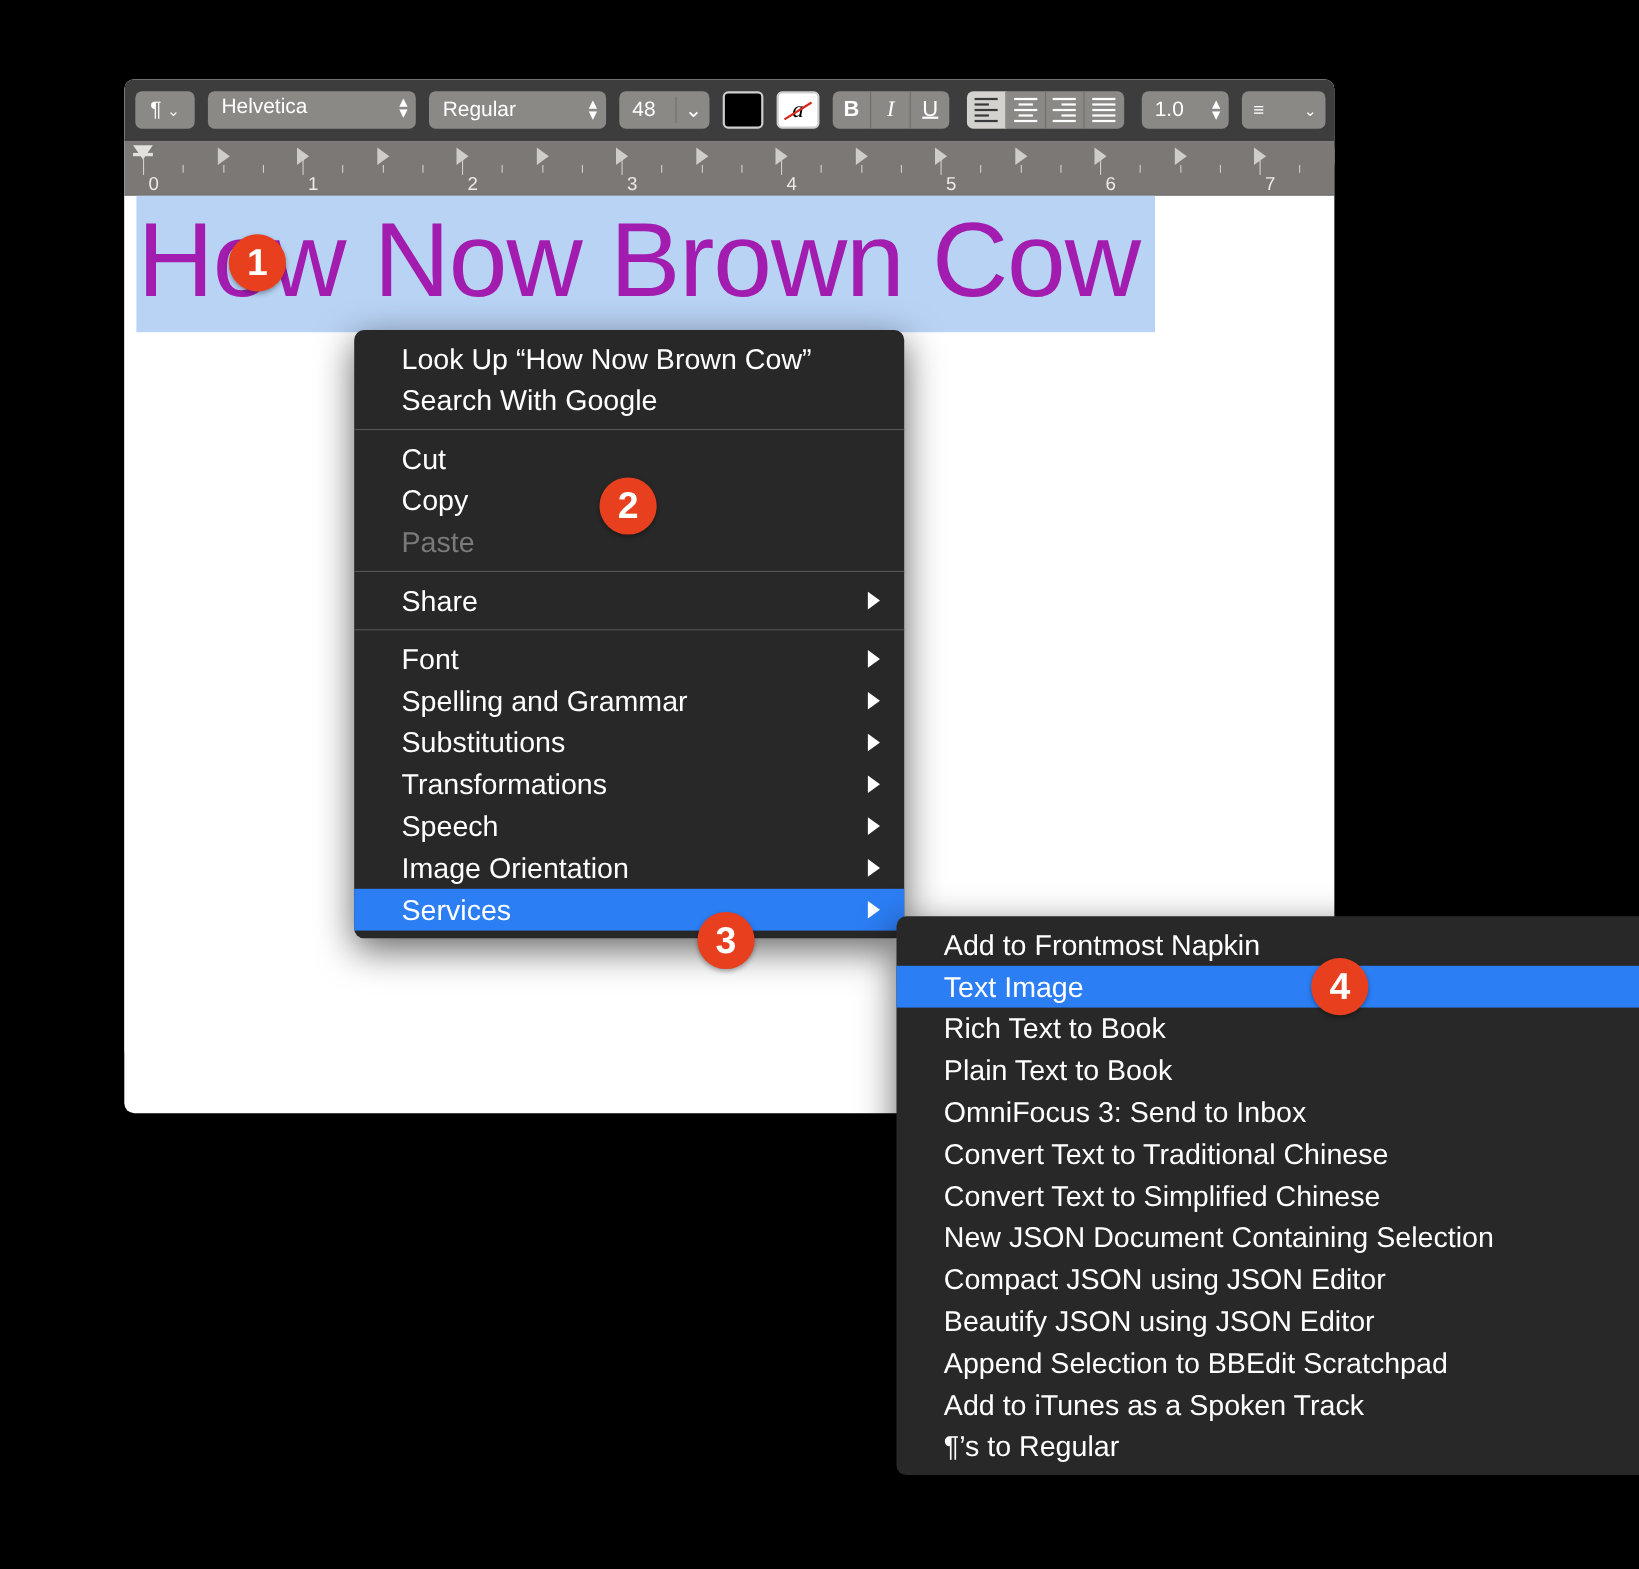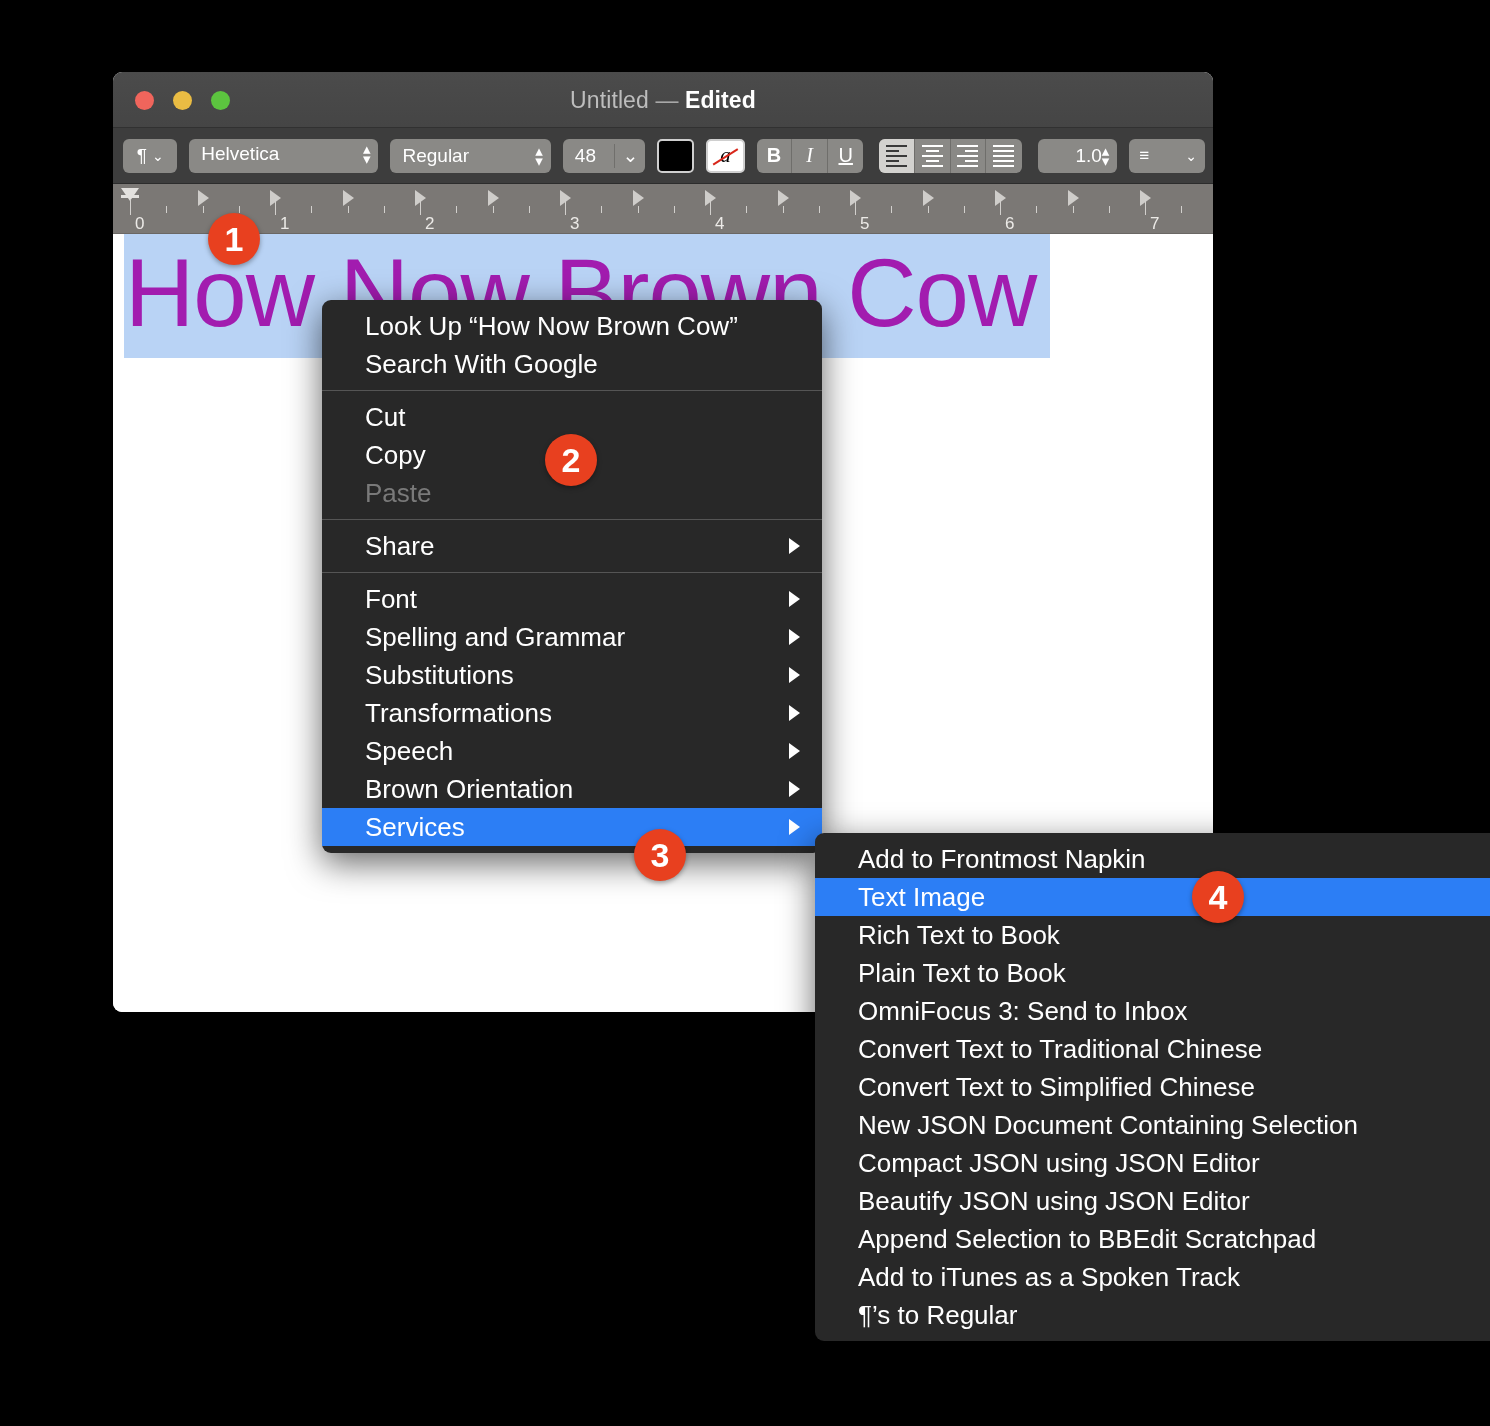--- a/index.html
+++ b/index.html
@@ -49,21 +49,21 @@
     height: 34px; display: flex; align-items: center;
     color: #fff; font-size: 19px;
   }
   .ctl.pilcrow { width: 56px; justify-content: center; gap: 5px; padding: 0 6px; }
   .ctl.font { width: 196px; padding: 0 8px 4px 12px; justify-content: space-between; }
   .ctl.style { width: 166px; padding: 0 8px 0 12px; justify-content: space-between; }
   .ctl.size { width: 86px; padding: 0; }
   .ctl.size .val { flex: 1; padding-left: 12px; }
   .ctl.size .sep { width: 1px; height: 24px; background: #706f6c; }
   .ctl.size .chev { width: 30px; text-align: center; }
-  .ctl.spacing { width: 82px; padding: 0 8px 0 12px; justify-content: flex-end; }
+  .ctl.spacing { width: 82px; padding: 0 8px 0 12px; justify-content: space-between; }
   .ctl.list { width: 78px; padding: 0 8px 0 10px; justify-content: space-between; }
 
   .stepper { display: inline-flex; flex-direction: column; line-height: .62; font-size: 15px; color: #fff; }
   .chevd { font-size: 14px; color: #fff; }
 
   .swatch {
     width: 38px; height: 34px; background: #000;
     border: 2px solid #cfcfcf; border-radius: 5px;
   }
   .abtn {
@@ -166,32 +166,20 @@
     z-index: 50;
   }
 </style>
 </head>
 <body>
 
 <div id="root">
 
   <div class="window">
 
-    <div class="titlebar">
-      <div class="traffic">
-        <div class="light close"></div>
-        <div class="light min"></div>
-        <div class="light max"></div>
-      </div>
-      <div class="title">
-        <span>Untitled</span>
-        <span class="dash">—</span>
-        <span class="edited">Edited</span>
-      </div>
-    </div>
 
     <div class="toolbar">
 
       <div class="ctl pilcrow">
         <span>¶</span>
         <span class="chevd">⌄</span>
       </div>
 
       <div class="ctl font">
         <span>Helvetica</span>
@@ -380,21 +368,21 @@
       </div>
       <div class="mi">
         <span>Transformations</span>
         <span class="arrow"></span>
       </div>
       <div class="mi">
         <span>Speech</span>
         <span class="arrow"></span>
       </div>
       <div class="mi">
-        <span>Brown Orientation</span>
+        <span>Image Orientation</span>
         <span class="arrow"></span>
       </div>
       <div class="mi hl">
         <span>Services</span>
         <span class="arrow"></span>
       </div>
     </div>
 
   <div class="menu" id="submenu">
       <div class="mi">

